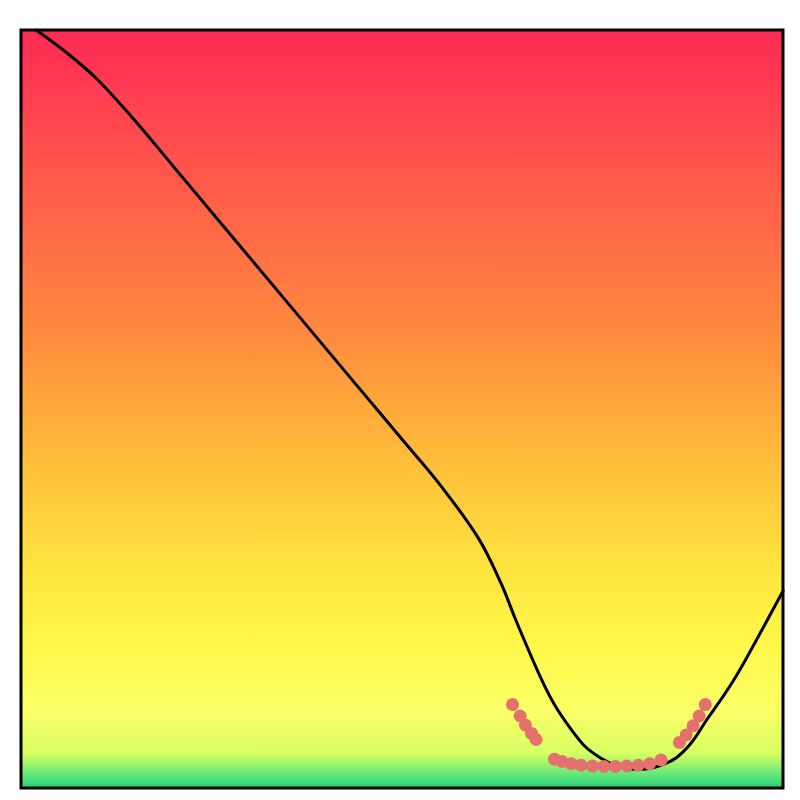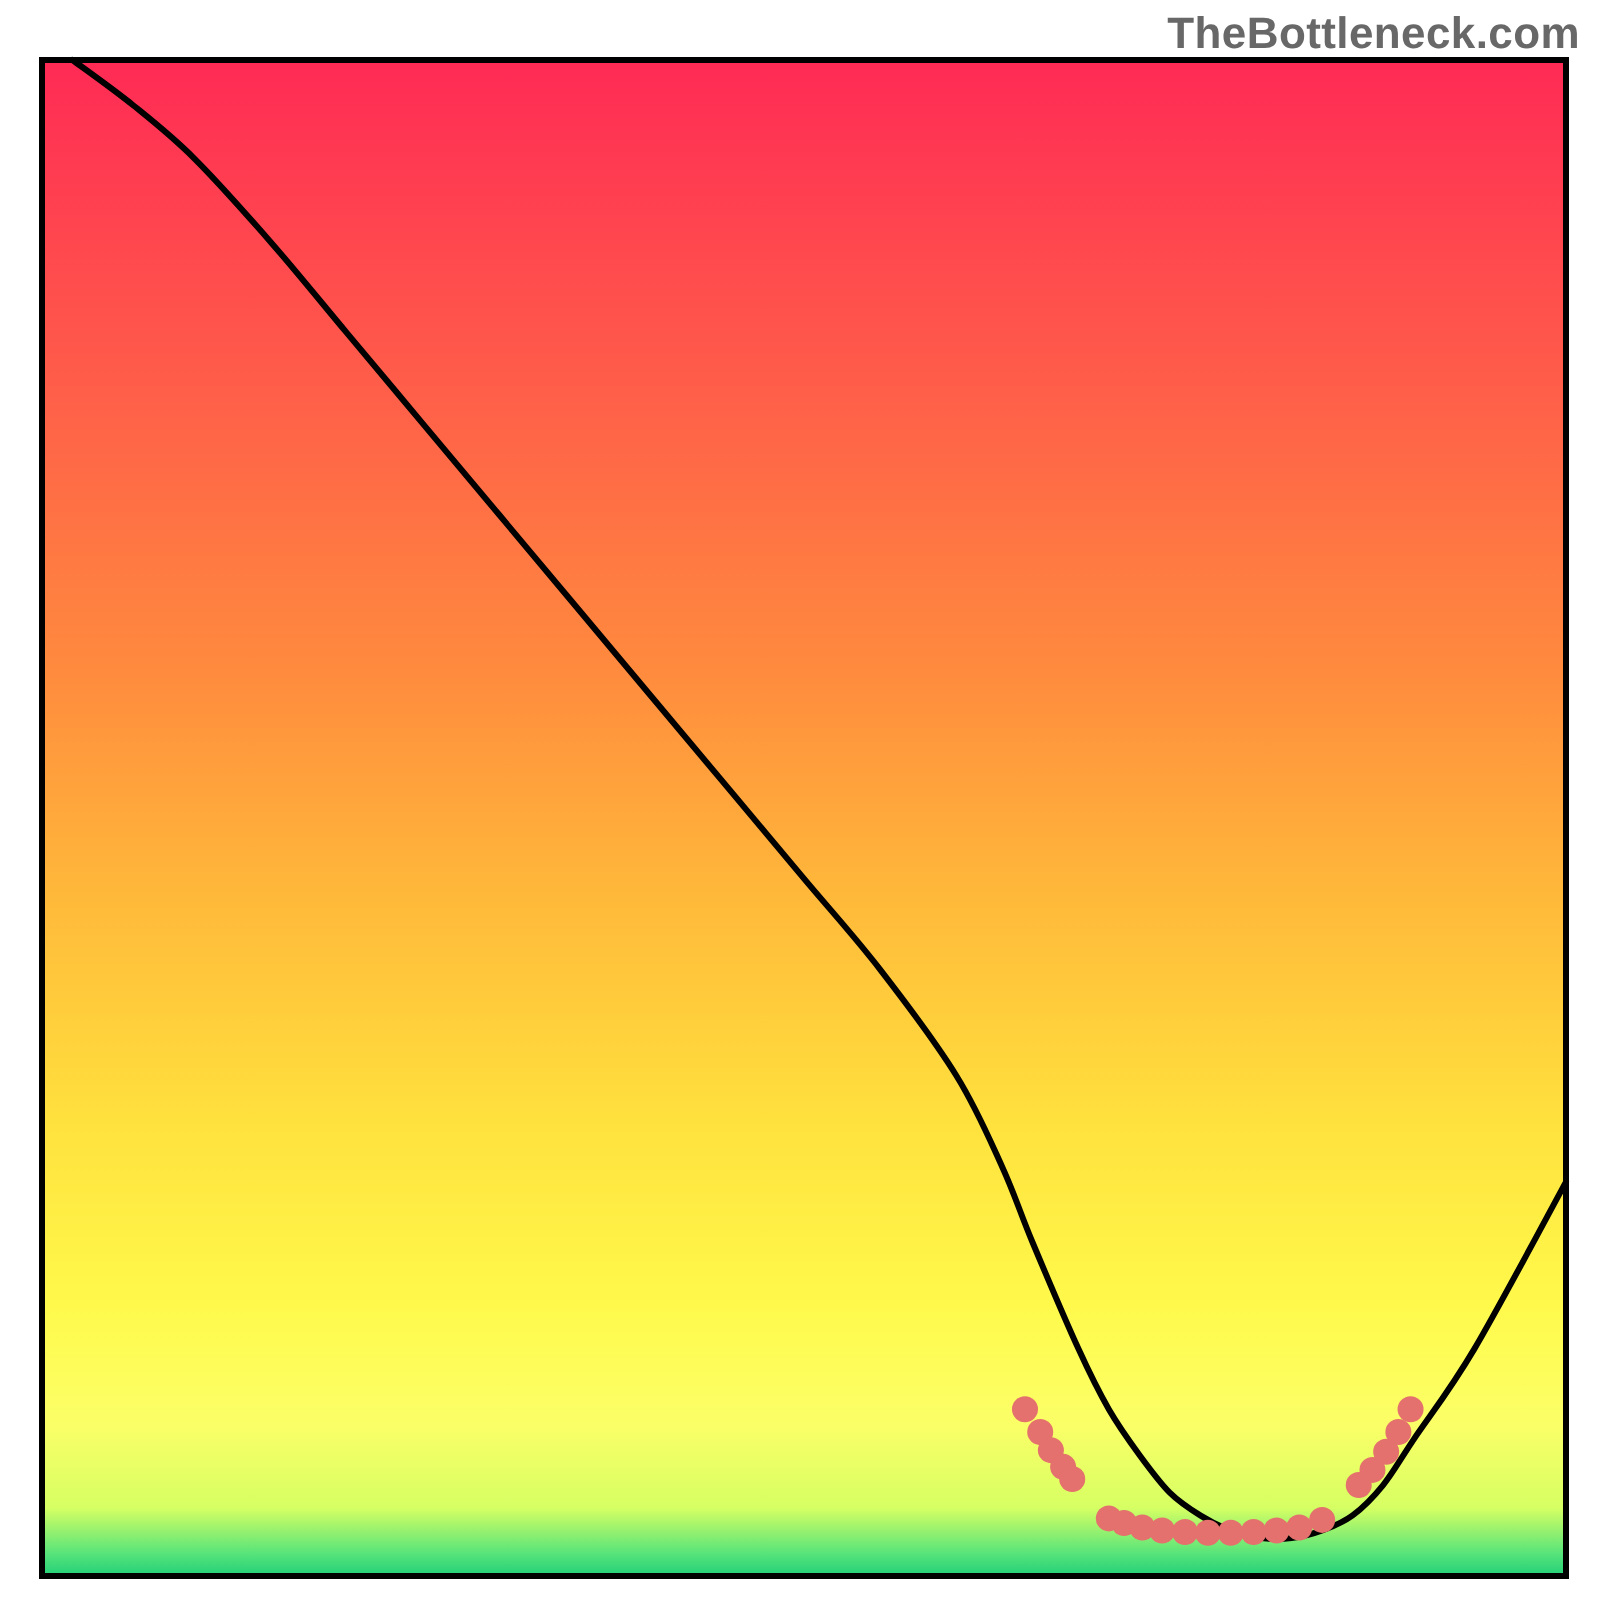--- a/index.html
+++ b/index.html
@@ -27,21 +27,20 @@
   svg {
     position: absolute;
     top: 0;
     left: 0;
   }
 </style>
 </head>
 <body>
 
 <div class="stage">
-  <div class="watermark">TheBottleneck.com</div>
 
   <svg id="chart-svg" width="800" height="800">
     <defs>
       <linearGradient id="bg-grad" x1="0" y1="0" x2="0" y2="1">
           <stop offset="0%" stop-color="#ff2a55"></stop>
           <stop offset="20%" stop-color="#ff5a4a"></stop>
           <stop offset="40%" stop-color="#ff8a3e"></stop>
           <stop offset="55.00000000000001%" stop-color="#ffb83a"></stop>
           <stop offset="70%" stop-color="#ffe13d"></stop>
           <stop offset="82%" stop-color="#fff94b"></stop>

